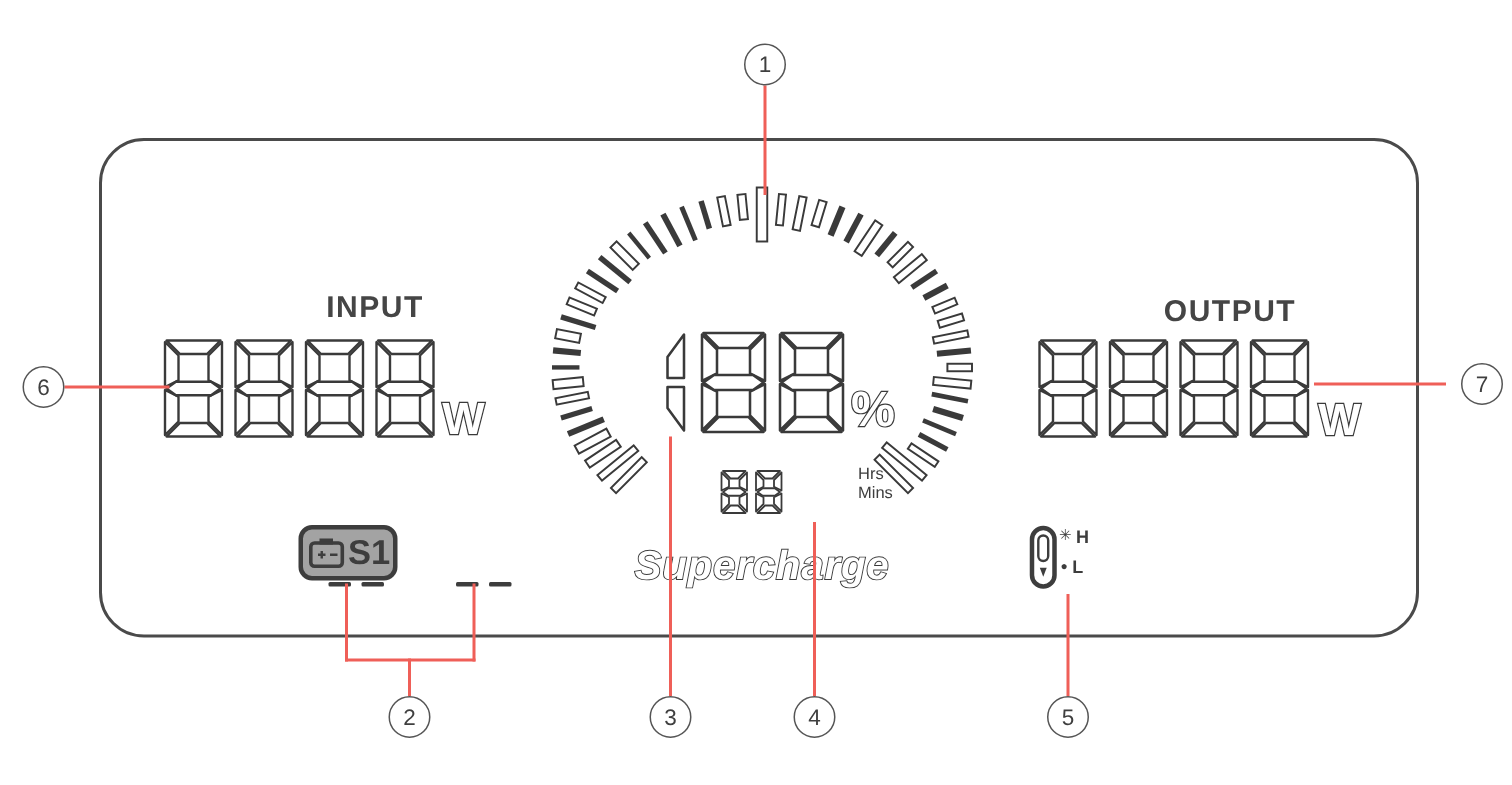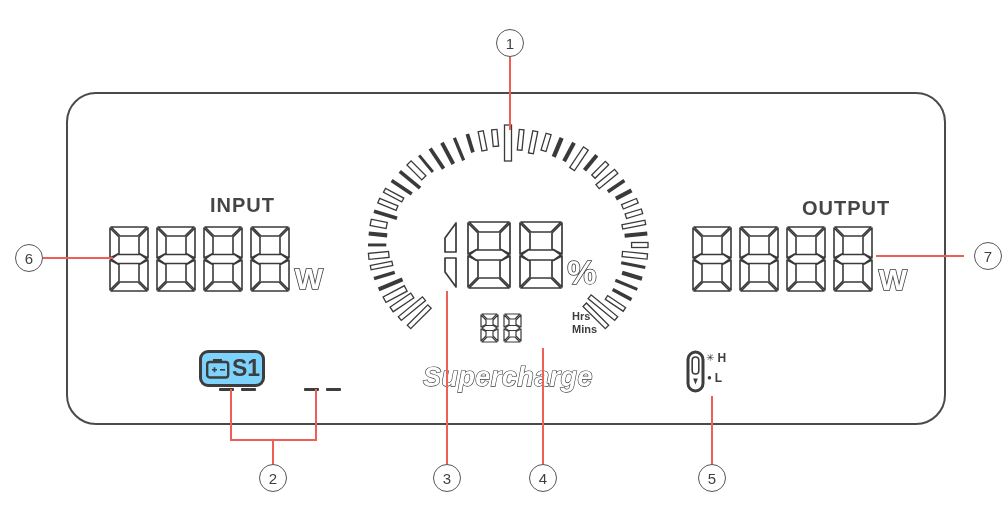--- a/index.html
+++ b/index.html
@@ -6,43 +6,43 @@
   #canvas{
     position:relative;width:1008px;height:523px;background:#fff;overflow:hidden;
     font-family:"Liberation Sans",sans-serif;
   }
   .panel{
     position:absolute;left:66px;top:92px;width:880px;height:333px;
     border:2.5px solid #4a4a4a;border-radius:30px;background:#fff;box-sizing:border-box;
   }
   .seg-label{
     position:absolute;font-weight:bold;font-size:20px;color:#454545;
-    letter-spacing:1px;
+    letter-spacing:1px;text-align:center;
   }
   .seg-holder{position:absolute;line-height:0;}
   .outline-text{
     fill:#ffffff;stroke:#3a3a3a;paint-order:stroke;
     font-family:"Liberation Sans",sans-serif;font-weight:bold;
   }
   .co{
     position:absolute;width:26px;height:26px;border:1.6px solid #555;border-radius:50%;
     background:#fff;display:flex;align-items:center;justify-content:center;
     font-size:15px;color:#3f3f3f;z-index:5;
   }
   .rl{position:absolute;background:#ef5f58;z-index:4;}
   .rl.v{width:2px;}
   .rl.h{height:2px;}
   .badge{
     position:absolute;width:66px;height:37px;border:3px solid #3d3d3d;border-radius:9px;
-    box-sizing:border-box;display:flex;align-items:center;background:#7dd3fc;
+    box-sizing:border-box;display:flex;align-items:center;background:#a3a3a3;
   }
   .badge .slot-label{font-size:23px;font-weight:bold;color:#3d3d3d;letter-spacing:0px;margin-left:1px;}
   .dash{position:absolute;height:3px;background:#3d3d3d;border-radius:1px;}
   .timer-units{position:absolute;display:flex;flex-direction:column;line-height:13px;}
-  .timer-units span{font-size:11px;font-weight:bold;color:#3d3d3d;padding-left:46px;}
+  .timer-units span{font-size:11px;font-weight:normal;color:#3d3d3d;padding-left:46px;}
   .light-row{position:absolute;display:flex;align-items:center;gap:3px;color:#3d3d3d;}
   .light-row .sym{font-size:10px;line-height:10px;}
   .light-row .lt{font-size:12px;font-weight:bold;line-height:12px;}
 </style>
 </head>
 <body>
 
 <div id="canvas">
 
   <div class="panel"></div>
@@ -85,21 +85,21 @@
           <polygon points="1,2 1,32 10,27.5 10,11" fill="#fff" stroke="#3a3a3a" stroke-width="1.6" stroke-linejoin="round"></polygon>
           <polygon points="2,33 8.3,28.5 31.7,28.5 38,33 31.7,37.5 8.3,37.5" fill="#fff" stroke="#3a3a3a" stroke-width="1.6" stroke-linejoin="round"></polygon>
         </g>
       </svg></div>
   <div class="seg-holder" style="left:290px;top:259px;">
     <svg width="38" height="36" viewBox="0 0 38 36">
       <text x="19" y="30" text-anchor="middle" class="outline-text" style="font-size:30px;stroke-width:1.6">W</text>
     </svg>
   </div>
 
-  <div class="seg-label" style="left:802px;top:197px;width:100px;">OUTPUT</div>
+  <div class="seg-label" style="left:770px;top:197px;width:100px;">OUTPUT</div>
   <div class="seg-holder" style="left:690px;top:225px;"><svg width="185" height="68" viewBox="-1 -1 185 68">
         <g transform="translate(1,0)">
           <polygon points="2,1 38,1 29,10 11,10" fill="#fff" stroke="#3a3a3a" stroke-width="1.6" stroke-linejoin="round"></polygon>
           <polygon points="39,2 39,32 30,27.5 30,11" fill="#fff" stroke="#3a3a3a" stroke-width="1.6" stroke-linejoin="round"></polygon>
           <polygon points="39,34 39,64 30,55 30,38.5" fill="#fff" stroke="#3a3a3a" stroke-width="1.6" stroke-linejoin="round"></polygon>
           <polygon points="2,65 38,65 29,56 11,56" fill="#fff" stroke="#3a3a3a" stroke-width="1.6" stroke-linejoin="round"></polygon>
           <polygon points="1,34 1,64 10,55 10,38.5" fill="#fff" stroke="#3a3a3a" stroke-width="1.6" stroke-linejoin="round"></polygon>
           <polygon points="1,2 1,32 10,27.5 10,11" fill="#fff" stroke="#3a3a3a" stroke-width="1.6" stroke-linejoin="round"></polygon>
           <polygon points="2,33 8.3,28.5 31.7,28.5 38,33 31.7,37.5 8.3,37.5" fill="#fff" stroke="#3a3a3a" stroke-width="1.6" stroke-linejoin="round"></polygon>
         </g>

